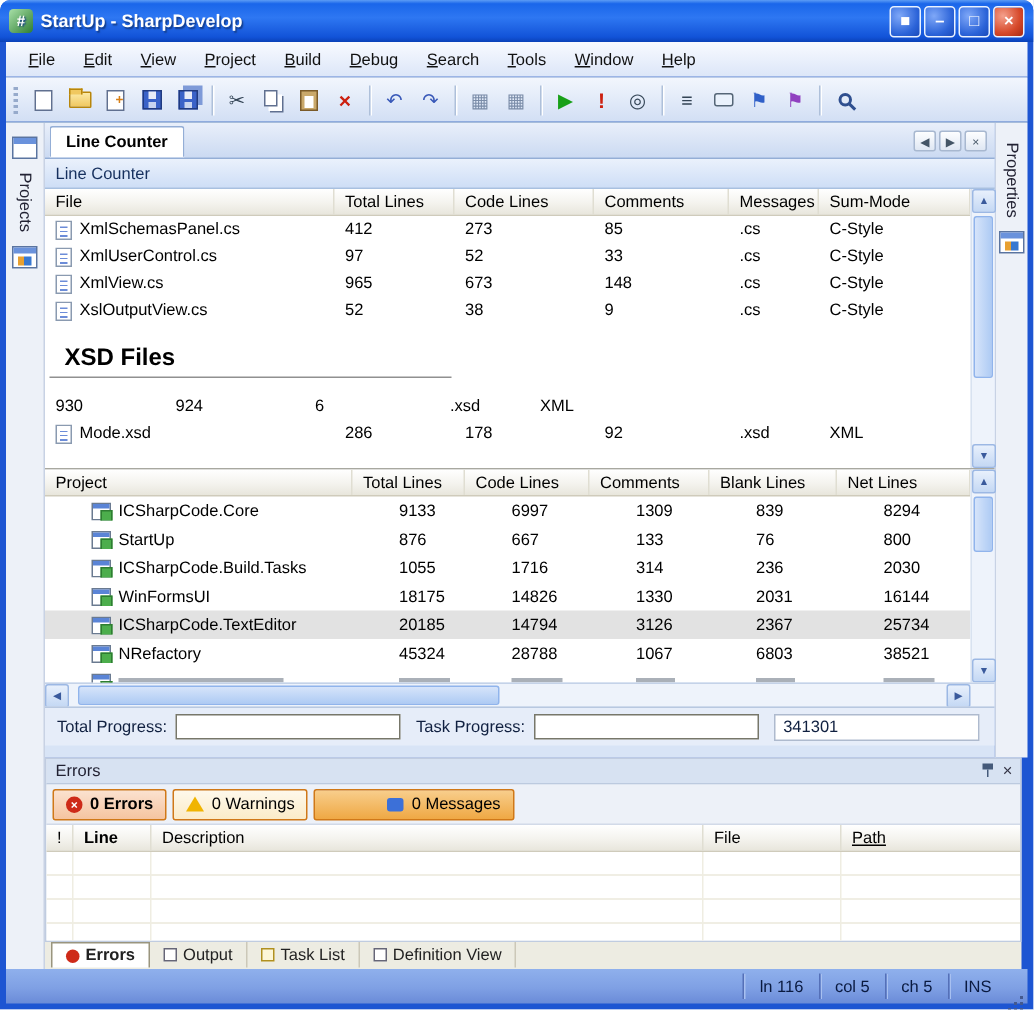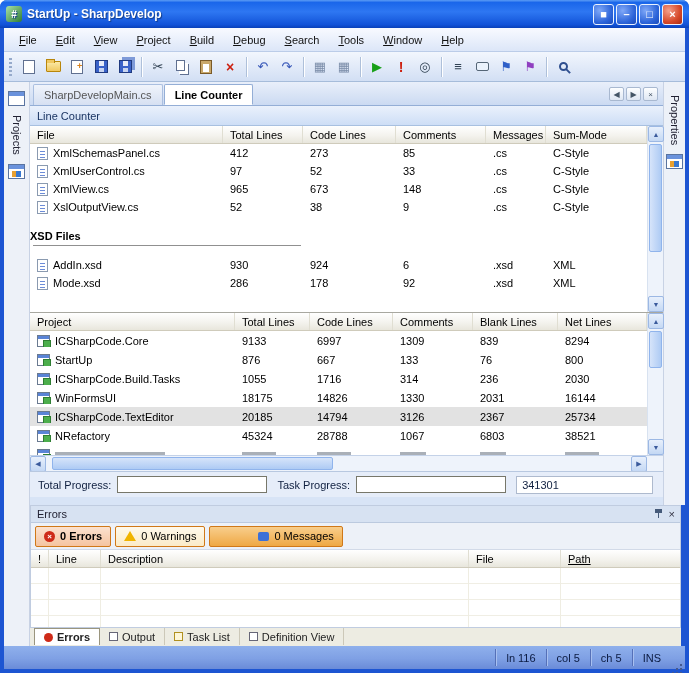--- a/index.html
+++ b/index.html
@@ -103,37 +103,37 @@
   .tbl { background:#fff; display:flex; }
   .file-table { height:186px; }
   .proj-table { height:143px; border-top:1px solid #A8A8A0; }
   .tbl-body { flex:1; overflow:hidden; }
   .hdr-row { height:18px; display:flex; font-size:11px; color:#000;
     background: linear-gradient(#FFFFFF,#F4F3EE 55%,#E8E6DC);
     border-bottom:1px solid #CFCBBB; }
   .hdr-cell { display:flex; align-items:center; padding-left:7px;
     border-right:1px solid #E0DED2; overflow:hidden; white-space:nowrap; }
   .t-row { height:18px; display:flex; align-items:center; font-size:11px; color:#000; }
-  .proj-table .t-row { height:19px; }
+  .proj-table .t-row { height:19px;padding-left:24px; }
   .t-row.sel { background:#E2E2E2; }
   .cell { display:flex; align-items:center; padding-left:7px; overflow:hidden; white-space:nowrap; }
   .ft-c1 { width:193px; } .ft-c2 { width:80px; } .ft-c3 { width:93px; }
   .ft-c4 { width:90px; } .ft-c5 { width:60px; } .ft-c6 { flex:1; }
   .pt-c1 { width:205px; } .pt-c2 { width:75px; } .pt-c3 { width:83px; }
   .pt-c4 { width:80px; } .pt-c5 { width:85px; } .pt-c6 { flex:1; }
   .ico-page { width:11px; height:13px; background:#fff; border:1px solid #8A9AB0;
     margin-right:5px; position:relative; flex:none; }
   .ico-page::after { content:""; position:absolute; left:2px; top:3px; right:2px; height:7px;
     background: repeating-linear-gradient(to bottom,#6C8CD8 0 1px,transparent 1px 3px); }
   .ico-proj { width:13px; height:12px; background:#fff; border:1px solid #6A7A90;
     margin-right:5px; position:relative; flex:none; }
   .ico-proj::before { content:""; position:absolute; left:0; top:0; right:0; height:3px; background:#5A84D6; }
   .ico-proj::after { content:""; position:absolute; right:-2px; bottom:-2px; width:6px; height:6px;
     background:#4CAE4C; border:1px solid #2E7D32; }
-  .group-row { margin-top:14px; font-size:11px; font-weight:bold; }
+  .group-row { margin-top:14px; padding-left:13px; font-size:16px; font-weight:bold; }
   .group-rule { height:1px; width:268px; background:#909090; margin:3px 0 10px 3px; }
   .smudge { height:6px; background:#AAB0B8; margin-right:24px; flex:none; }
 
   
   .vscroll { width:16px; background:#EEF3FB; display:flex; flex-direction:column;
     border-left:1px solid #D8E2F0; }
   .hscroll { height:16px; background:#EEF3FB; display:flex; border-top:1px solid #C4D2E8; }
   .sc-btn { width:16px; height:16px; flex:none; border:1px solid #9CB8E4; border-radius:2px;
     background: linear-gradient(#E8F0FC,#C4D8F4); color:#3A5A9C; font-size:7px;
     display:flex; align-items:center; justify-content:center; }
@@ -175,21 +175,21 @@
   .eb-messages { background: linear-gradient(#F8CE8C,#EFA844); padding-left: 48px; }
   .i-err { width:11px; height:11px; border-radius:50%; background:#CE2A18; color:#fff;
     font-size:8px; display:flex; align-items:center; justify-content:center; flex:none; }
   .i-warn { width:0; height:0; border-left:6px solid transparent; border-right:6px solid transparent;
     border-bottom:10px solid #F0B400; flex:none; }
   .i-msg { width:11px; height:9px; border-radius:2px; background:#3C70D8; flex:none; }
   .err-grid { flex:1; background:#fff; display:flex; flex-direction:column; }
   .eg-body { flex:1; display:flex;
     background: repeating-linear-gradient(to bottom,transparent 0 15px,#F0EEE4 15px 16px); }
   .eg-col { border-right:1px solid #EFEDE2; height:100%; }
-  .eg-c1 { width:18px; } .eg-c2 { width:52px; } .eg-c3 { width:368px; }
+  .eg-c1 { width:18px; } .eg-c2 { width:52px;font-weight:bold; } .eg-c3 { width:368px; }
   .eg-c4 { width:92px; } .eg-c5 { flex:1; border-right:none;text-decoration:underline; }
 
   
   .bottom-tabs { position:absolute; left:30px; top:628px; width:651px; height:18px;
     background:#EDECE2; display:flex; align-items:flex-start; padding-left:4px; }
   .b-tab { height:17px; display:flex; align-items:center; gap:4px; padding:0 9px;
     font-size:11px; color:#222; border-right:1px solid #CCC8B8; }
   .b-tab.active { background:#fff; border:1px solid #9A957E; border-bottom:none; font-weight:bold; }
   .bt-ico { width:9px; height:9px; flex:none; }
   .bt-err { border-radius:50%; background:#CE2A18; }
@@ -293,21 +293,20 @@
   </div>
 
   <div class="right-strip">
     <span class="v-label">Properties</span>
     <span class="pad-ico color"></span>
   </div>
 
   <div class="main">
 
     <div class="doc-tabs">
-      <span class="doc-tab inactive">SharpDevelopMain.cs</span>
       <span class="doc-tab active">Line Counter</span>
       <span class="tab-nav">
         <span class="nav-btn">◀</span>
         <span class="nav-btn">▶</span>
         <span class="nav-btn">×</span>
       </span>
     </div>
 
     <div class="lc-header">Line Counter</div>
 
@@ -361,24 +360,20 @@
             </span>
           <span class="cell ft-c2">52</span>
           <span class="cell ft-c3">38</span>
           <span class="cell ft-c4">9</span>
           <span class="cell ft-c5">.cs</span>
           <span class="cell ft-c6">C-Style</span>
         </div>
         <div class="group-row">XSD Files</div>
         <div class="group-rule"></div>
         <div class="t-row">
-          <span class="cell ft-c1">
-              <span class="ico-page"></span>
-              <span>AddIn.xsd</span>
-            </span>
           <span class="cell ft-c2">930</span>
           <span class="cell ft-c3">924</span>
           <span class="cell ft-c4">6</span>
           <span class="cell ft-c5">.xsd</span>
           <span class="cell ft-c6">XML</span>
         </div>
         <div class="t-row">
           <span class="cell ft-c1">
               <span class="ico-page"></span>
               <span>Mode.xsd</span>

